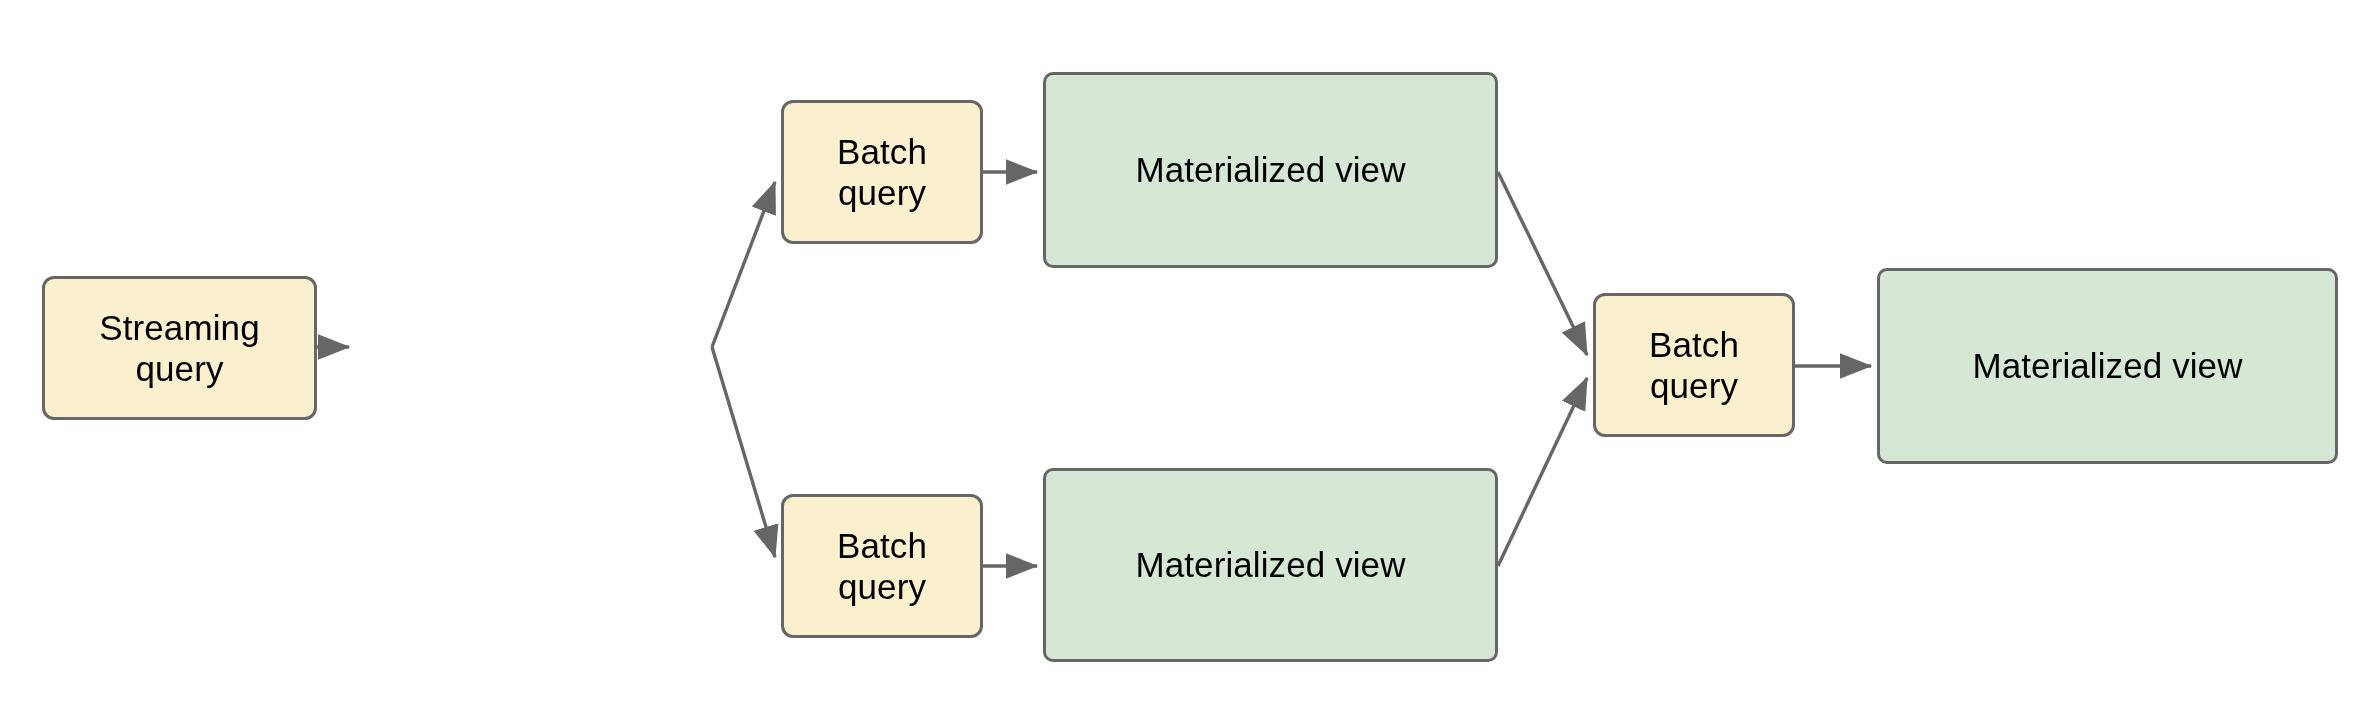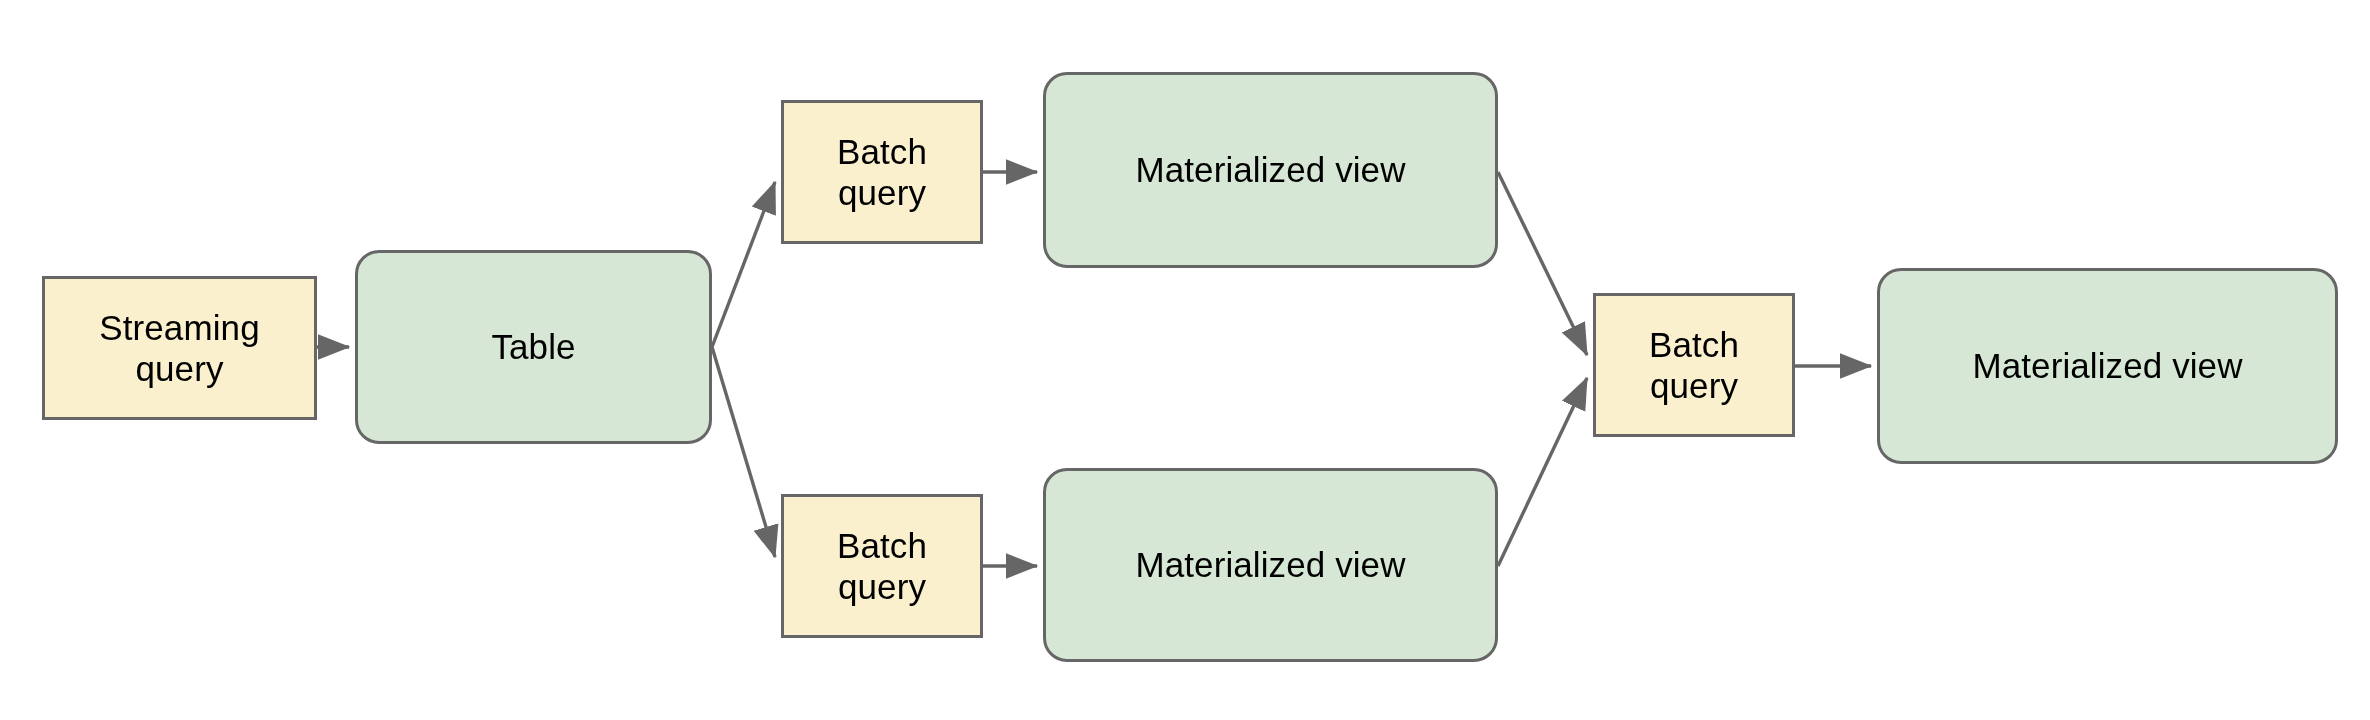--- a/index.html
+++ b/index.html
@@ -37,26 +37,26 @@
     color: #000000;
     font-size: 35px;
     line-height: 1.18;
     letter-spacing: 0.1px;
     white-space: pre-line;
     z-index: 2;
   }
   .node-process {
     background: #faf0cd;
     border: 3px solid #666666;
-    border-radius: 0;
+    border-radius: 12px;
   }
   .node-store {
     background: #d6e8d5;
     border: 3px solid #666666;
-    border-radius: 24px;
+    border-radius: 10px;
   }
 </style>
 </head>
 <body>
 
 <div id="diagram-canvas">
 
   <svg id="edge-layer" width="2370" height="720" viewBox="0 0 2370 720" xmlns="http://www.w3.org/2000/svg">
     <defs>
       <marker id="arrowhead" markerWidth="10" markerHeight="8" refX="9.2" refY="4" orient="auto" markerUnits="strokeWidth">
@@ -79,23 +79,20 @@
     <line x1="1498" y1="566" x2="1587" y2="378" stroke="#666666" stroke-width="3.4" marker-end="url(#arrowhead)"></line>
 
     <line x1="1795" y1="366" x2="1871" y2="366" stroke="#666666" stroke-width="3.4" marker-end="url(#arrowhead)"></line>
   </svg>
 
   <div class="node node-process" style="left:42px; top:276px; width:275px; height:144px;">
     <span>Streaming
 query</span>
   </div>
 
-  <div class="node node-store" style="left:355px; top:250px; width:357px; height:194px;">
-    <span>Table</span>
-  </div>
 
   <div class="node node-process" style="left:781px; top:100px; width:202px; height:144px;">
     <span>Batch
 query</span>
   </div>
 
   <div class="node node-process" style="left:781px; top:494px; width:202px; height:144px;">
     <span>Batch
 query</span>
   </div>

